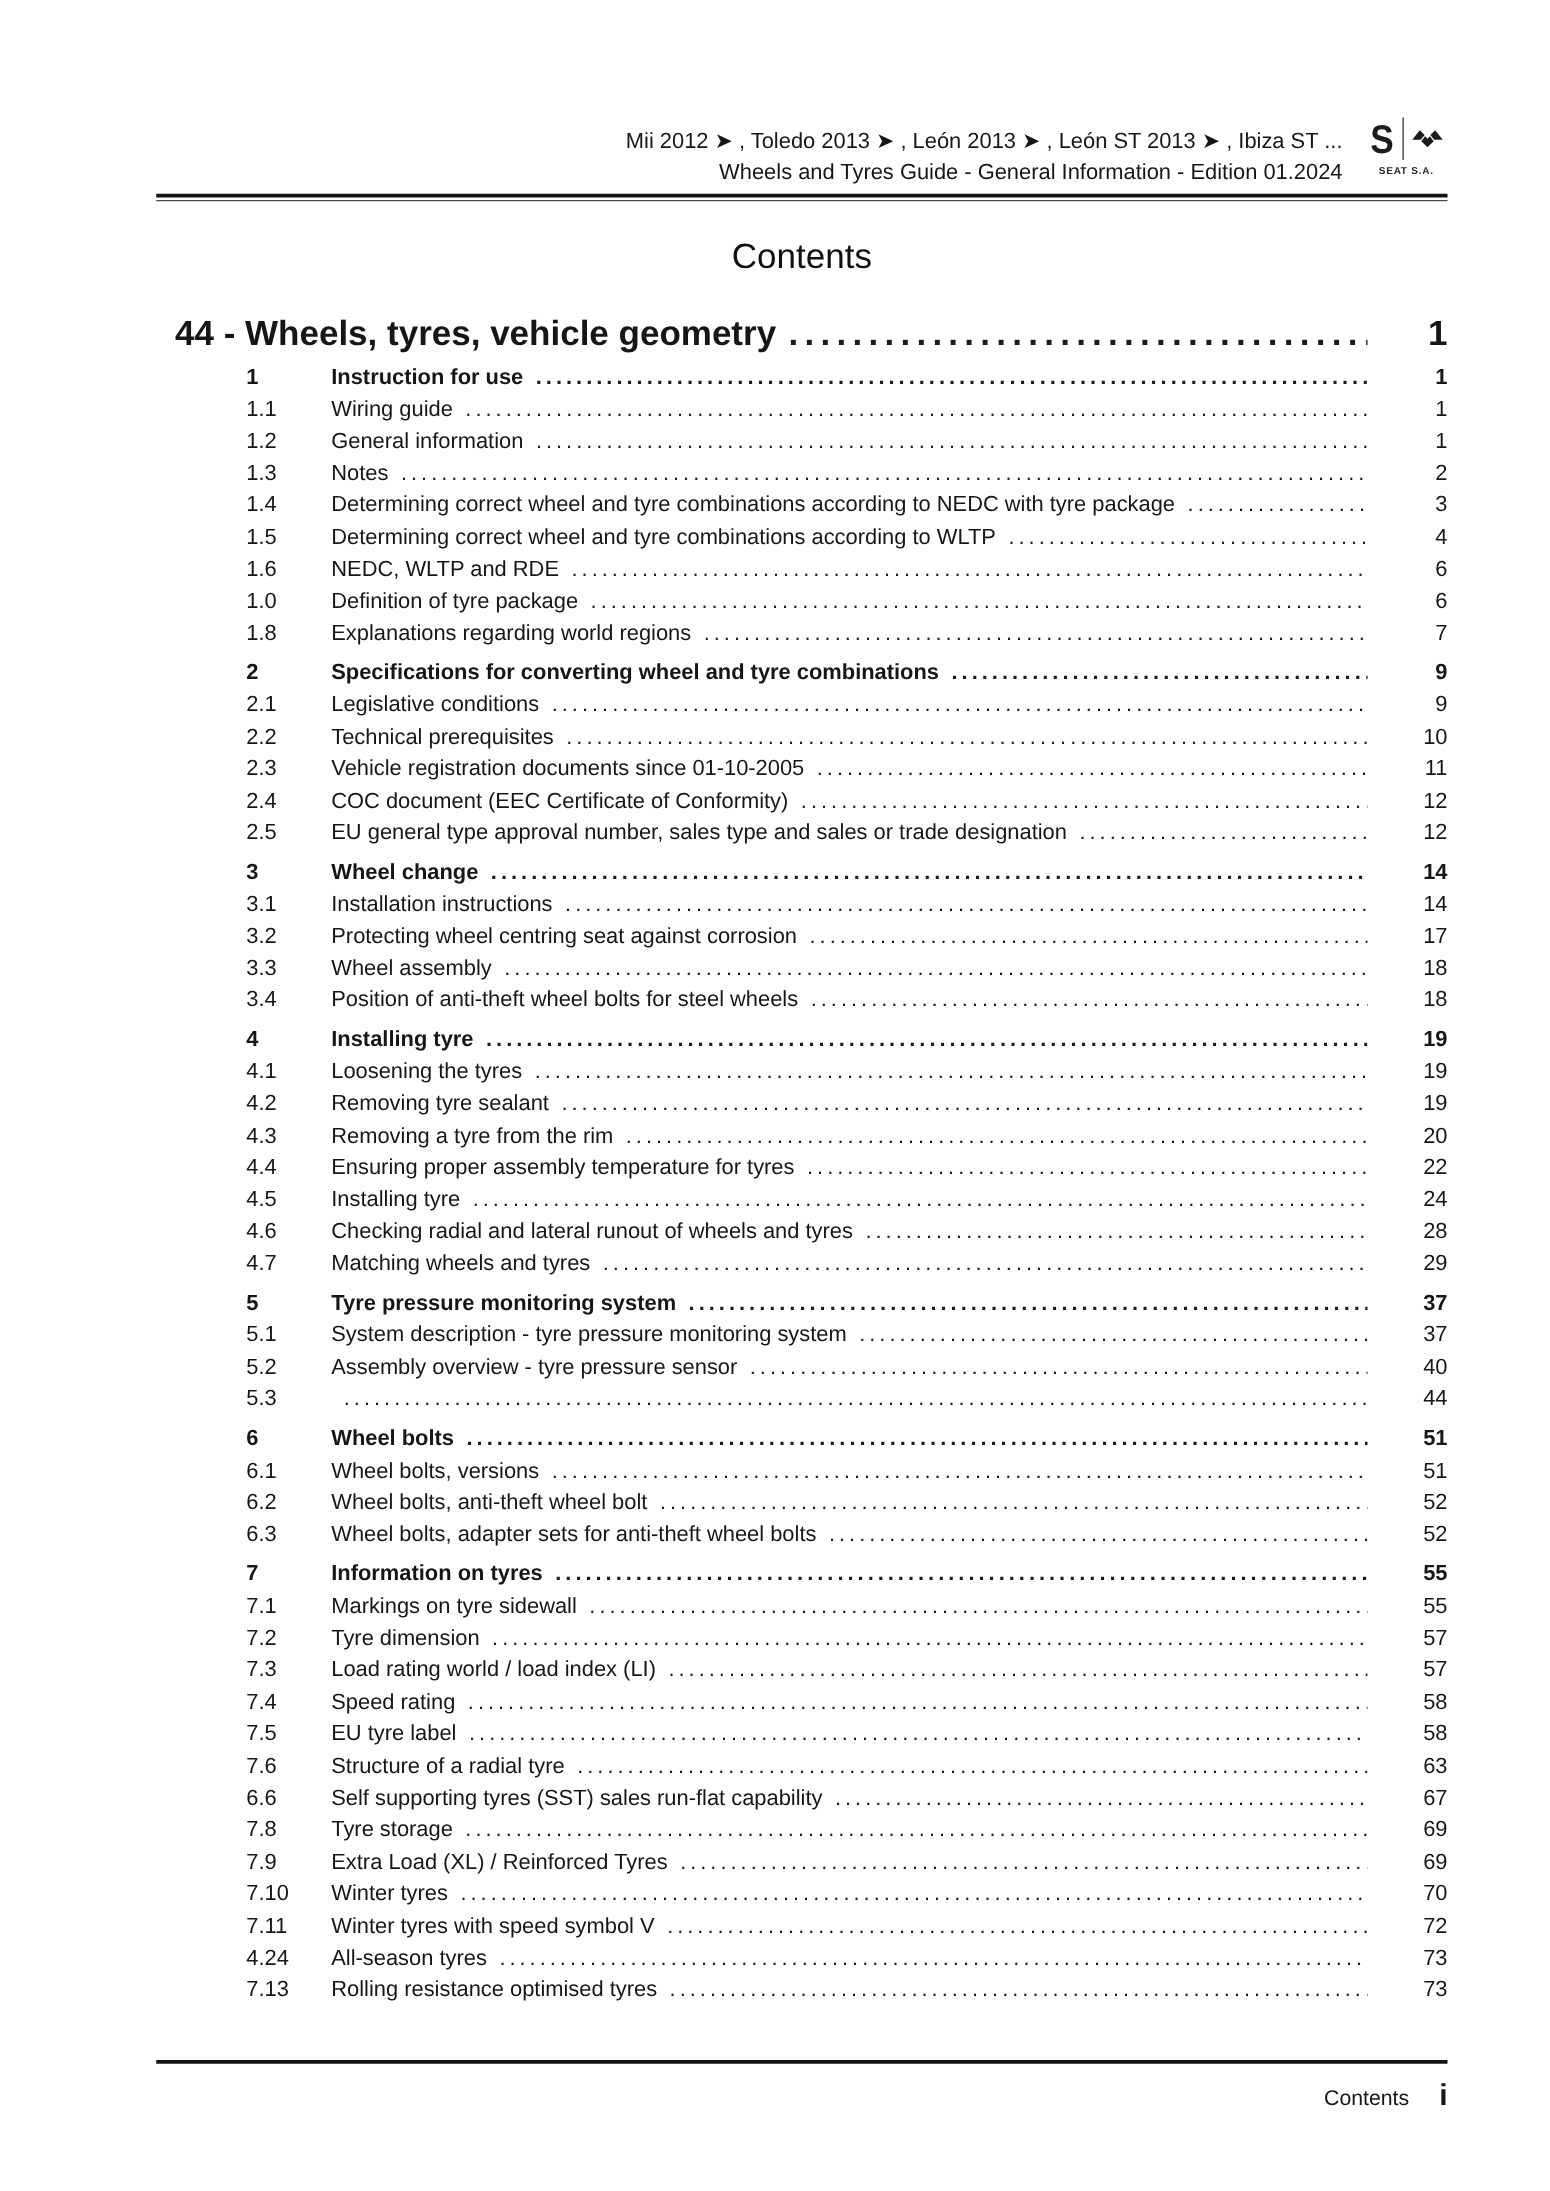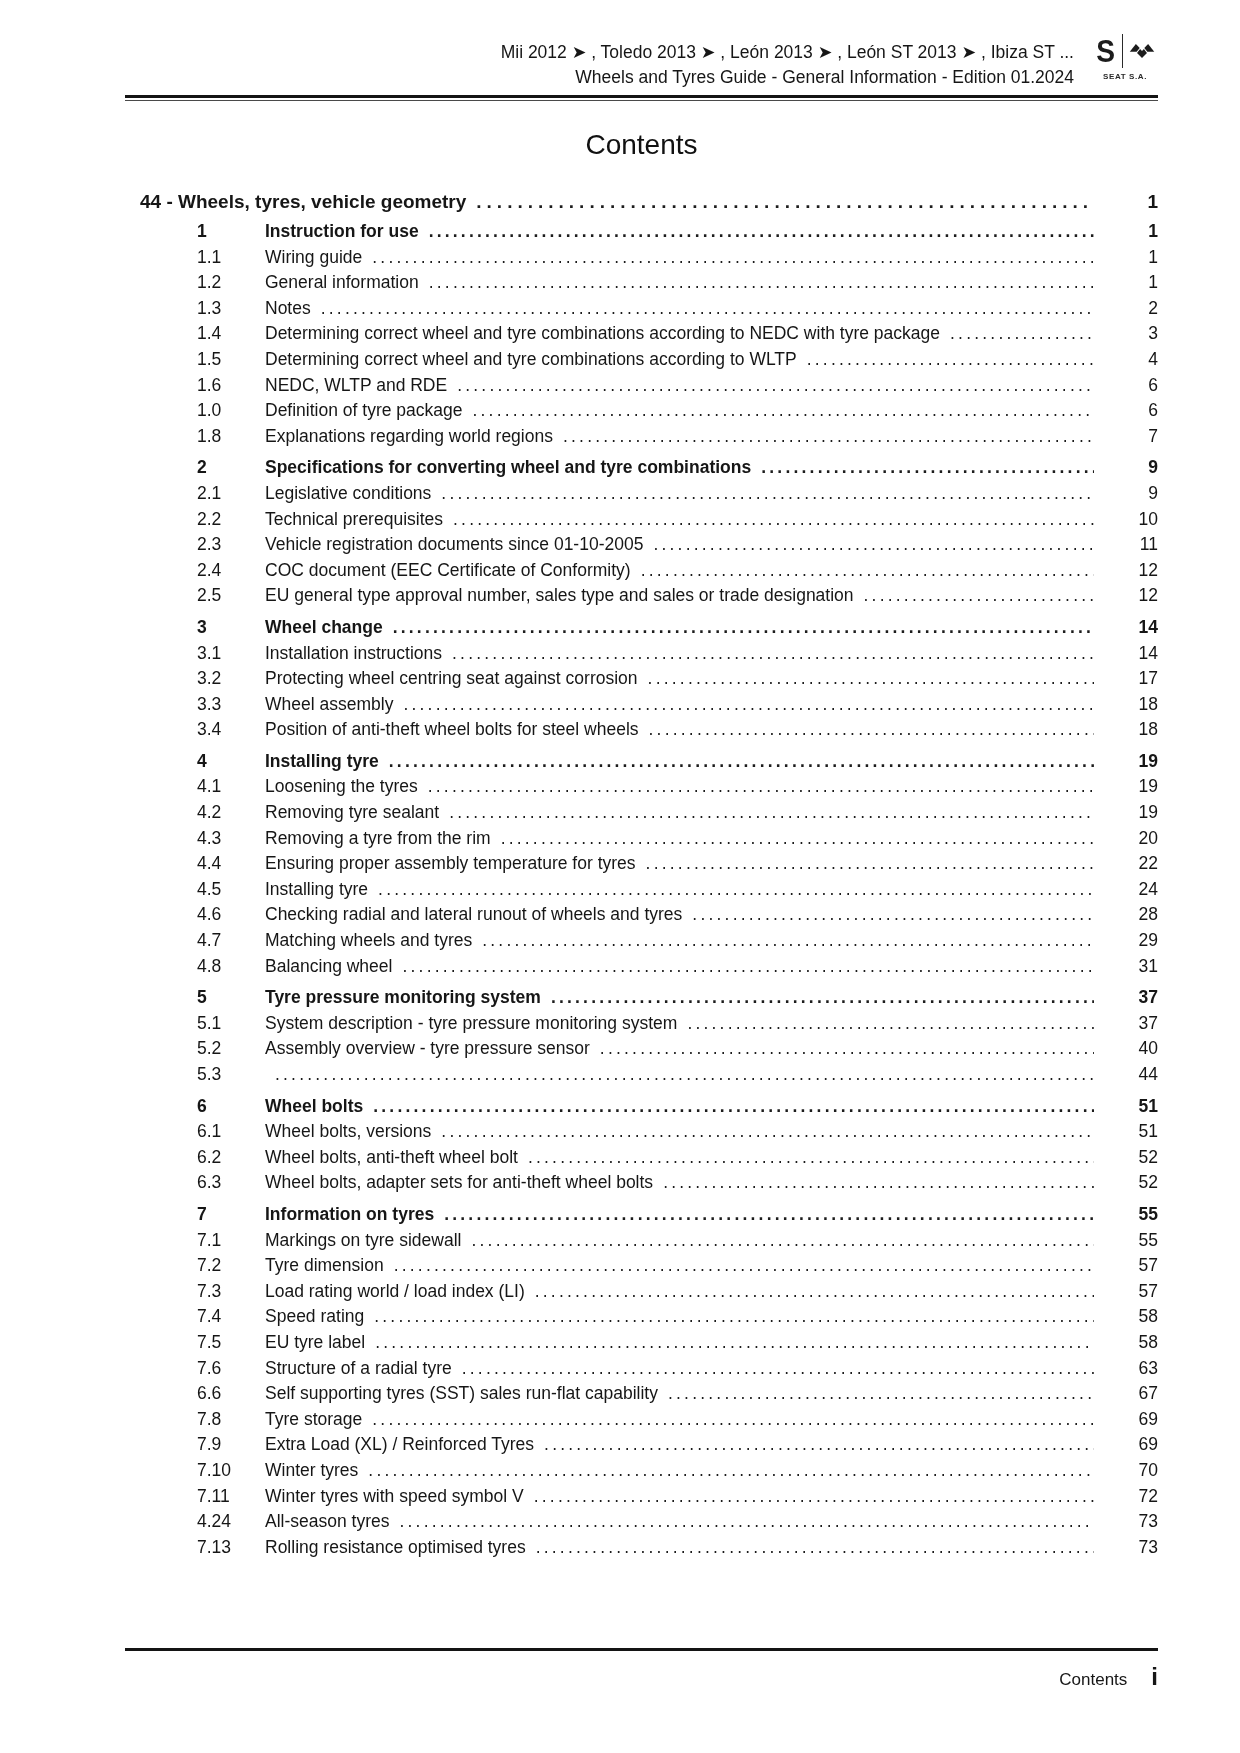--- a/index.html
+++ b/index.html
@@ -6,34 +6,34 @@
   body {
     width:1240px; height:1753px;
     font-family:"Liberation Sans","DejaVu Sans",sans-serif;
     color:#161616;
     position:relative;
     overflow:hidden;
   }
   .content { position:absolute; left:125px; top:0; width:1033px; }
 
   
-  .header { margin-top:32px; display:flex; justify-content:flex-end; align-items:flex-start; gap:18px; }
+  .header { margin-top:92px; display:flex; justify-content:flex-end; align-items:flex-start; gap:18px; }
   .header-lines { text-align:right; font-size:17.5px; line-height:25px; padding-top:8px; }
   .brand { width:66px; display:flex; flex-direction:column; align-items:center; }
   .brand-logos { display:flex; align-items:center; gap:6px; height:38px; }
   .seat-s { font-weight:900; font-size:32px; line-height:32px; transform:scaleX(0.88); letter-spacing:-1px; color:#1c1c1c; }
   .logo-divider { width:1px; height:34px; background:#2a2a2a; }
   .brand-name { font-size:8px; font-weight:bold; letter-spacing:0.6px; color:#2a2a2a; margin-top:2px; white-space:nowrap;text-align:right; }
   .rule-top { margin-top:5px; border-top:3px solid #141414; border-bottom:1px solid #4a4a4a; height:2px; }
 
   
   .page-title { text-align:center; font-size:28px; font-weight:400; margin:28px 0 0 0; color:#111; }
 
   
-  .chapter-row { margin-top:30px; padding-left:15px; display:flex; align-items:baseline; font-size:19px; font-weight:700; }
+  .chapter-row { margin-top:30px; padding-left:15px; display:flex; align-items:baseline; font-size:28px; font-weight:700; }
   .toc-rows { margin-top:6px; font-size:17.5px; }
   .toc-row { display:flex; align-items:baseline; padding-left:72px; line-height:25.6px; }
   .toc-row.l1 { font-weight:700; margin-top:6px; }
   .toc-row .num { flex:0 0 68px; }
   .title-text { flex:0 1 auto; white-space:nowrap; }
   .leader { flex:1 1 14px; overflow:hidden; white-space:nowrap; margin-left:10px; margin-right:26px; min-width:16px; color:#1c1c1c; }
   .leader::after {
     content:"......................................................................................................................................................................................";
     letter-spacing:3.2px; font-size:inherit;
   }
@@ -247,26 +247,20 @@
     <span class="title-text">Checking radial and lateral runout of wheels and tyres</span>
     <span class="leader"></span>
     <span class="pagenum">28</span>
   </div>
       <div class="toc-row l2">
     <span class="num">4.7</span>
     <span class="title-text">Matching wheels and tyres</span>
     <span class="leader"></span>
     <span class="pagenum">29</span>
   </div>
-      <div class="toc-row l2">
-    <span class="num">4.8</span>
-    <span class="title-text">Balancing wheel</span>
-    <span class="leader"></span>
-    <span class="pagenum">31</span>
-  </div>
       <div class="toc-row l1">
     <span class="num">5</span>
     <span class="title-text">Tyre pressure monitoring system</span>
     <span class="leader"></span>
     <span class="pagenum">37</span>
   </div>
       <div class="toc-row l2">
     <span class="num">5.1</span>
     <span class="title-text">System description - tyre pressure monitoring system</span>
     <span class="leader"></span>

